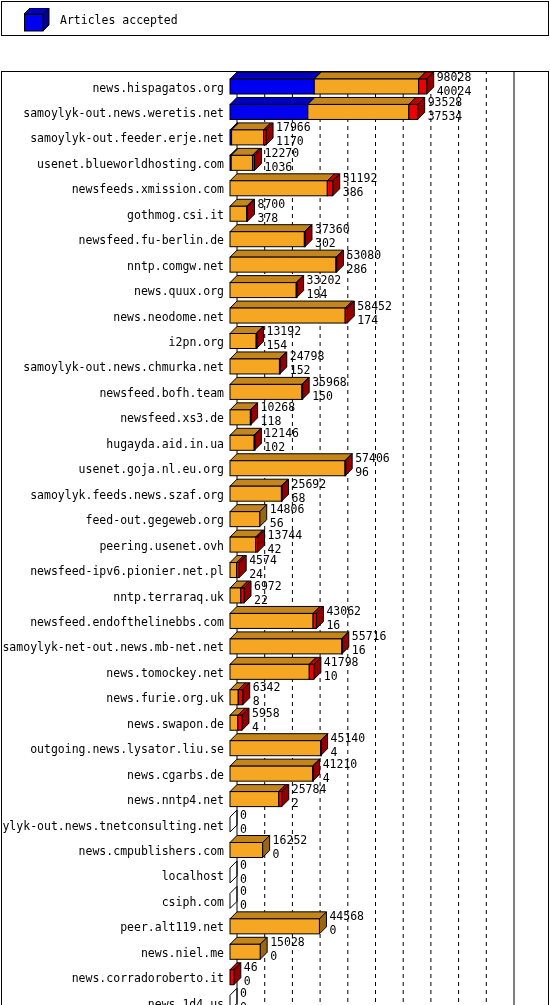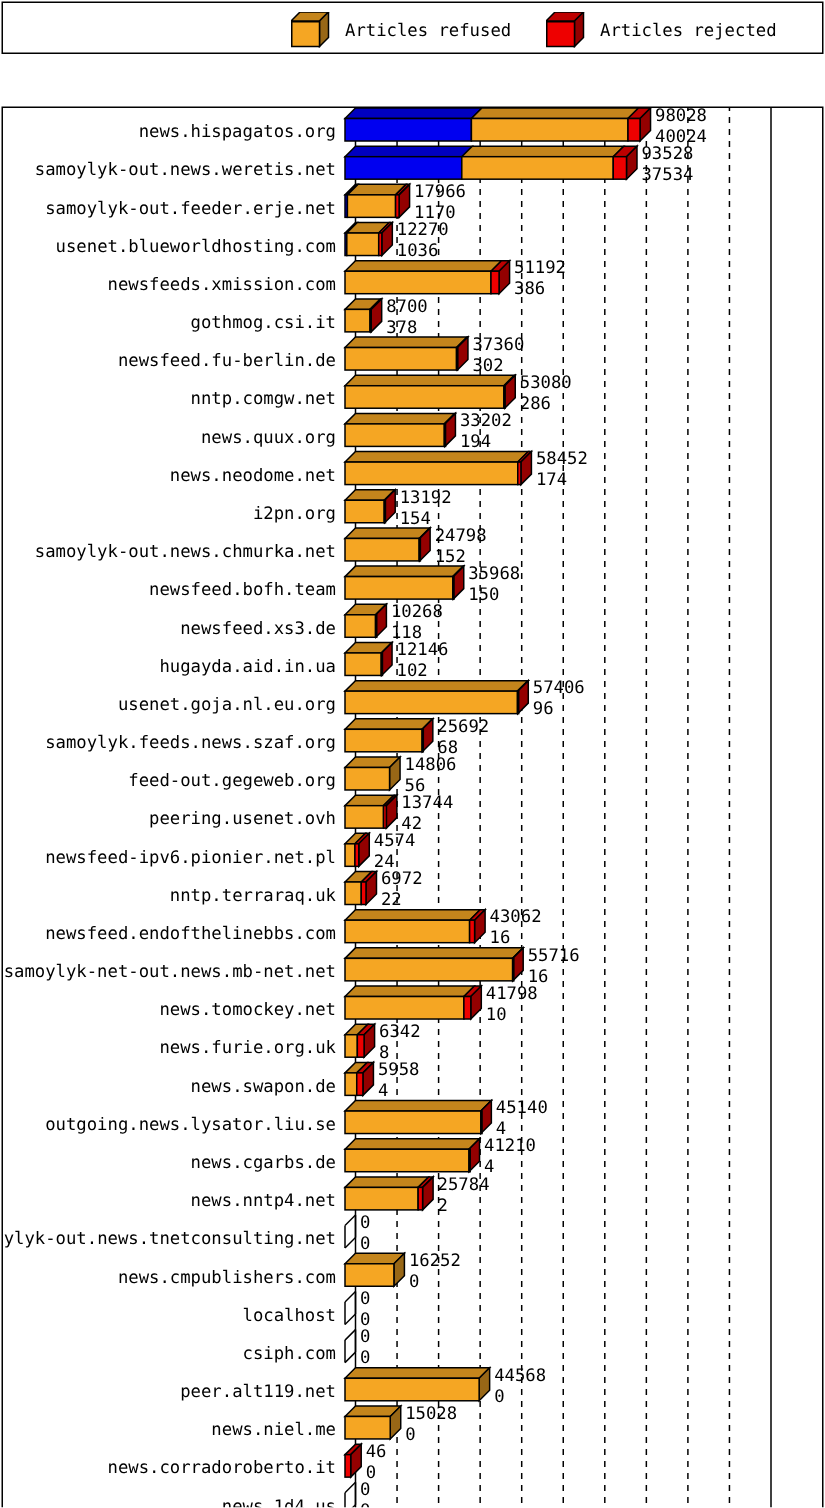--- a/index.html
+++ b/index.html
@@ -14,39 +14,29 @@
   .legend-item .lbl{font-size:11.5px;color:#000;white-space:nowrap;letter-spacing:0px;}
   svg{display:block;}
 </style>
 </head>
 <body>
 
 <div id="chart-root">
 
   <div class="frame" id="legend-box">
     <div id="legend-items">
-        <div class="legend-item" style="position: absolute; left: 192px;">
+        <div class="legend-item" style="position: absolute; left: 22px;">
           <div class="cube">
             <svg width="26" height="24">
-              <polygon points="0,6 6,0 25,0 19,6" fill="#c4851c" stroke="#000" stroke-width="1"></polygon>
-              <polygon points="19,6 25,0 25,17 19,23" fill="#986716" stroke="#000" stroke-width="1"></polygon>
-              <rect x="0.5" y="6.5" width="18.5" height="16.5" fill="#f5a623" stroke="#000" stroke-width="1"></rect>
+              <polygon points="0,6 6,0 25,0 19,6" fill="#0000c0" stroke="#000" stroke-width="1"></polygon>
+              <polygon points="19,6 25,0 25,17 19,23" fill="#000095" stroke="#000" stroke-width="1"></polygon>
+              <rect x="0.5" y="6.5" width="18.5" height="16.5" fill="#0000f0" stroke="#000" stroke-width="1"></rect>
             </svg>
           </div>
-          <span class="lbl">Articles refused</span>
-        </div>
-        <div class="legend-item" style="position: absolute; left: 362px;">
-          <div class="cube">
-            <svg width="26" height="24">
-              <polygon points="0,6 6,0 25,0 19,6" fill="#be0000" stroke="#000" stroke-width="1"></polygon>
-              <polygon points="19,6 25,0 25,17 19,23" fill="#940000" stroke="#000" stroke-width="1"></polygon>
-              <rect x="0.5" y="6.5" width="18.5" height="16.5" fill="#ee0000" stroke="#000" stroke-width="1"></rect>
-            </svg>
-          </div>
-          <span class="lbl">Articles rejected</span>
+          <span class="lbl">Articles accepted</span>
         </div>
       </div>
   </div>
 
   <div class="frame" id="plot-box">
     <svg id="plot-svg" width="546" height="963">
         <line x1="235" y1="-2" x2="235" y2="943.65" stroke="#000" stroke-width="1"></line>
         <line x1="262.7" y1="-2" x2="262.7" y2="943.65" stroke="#000" stroke-width="1" stroke-dasharray="4,4"></line>
         <line x1="290.4" y1="-2" x2="290.4" y2="943.65" stroke="#000" stroke-width="1" stroke-dasharray="4,4"></line>
         <line x1="318.1" y1="-2" x2="318.1" y2="943.65" stroke="#000" stroke-width="1" stroke-dasharray="4,4"></line>

